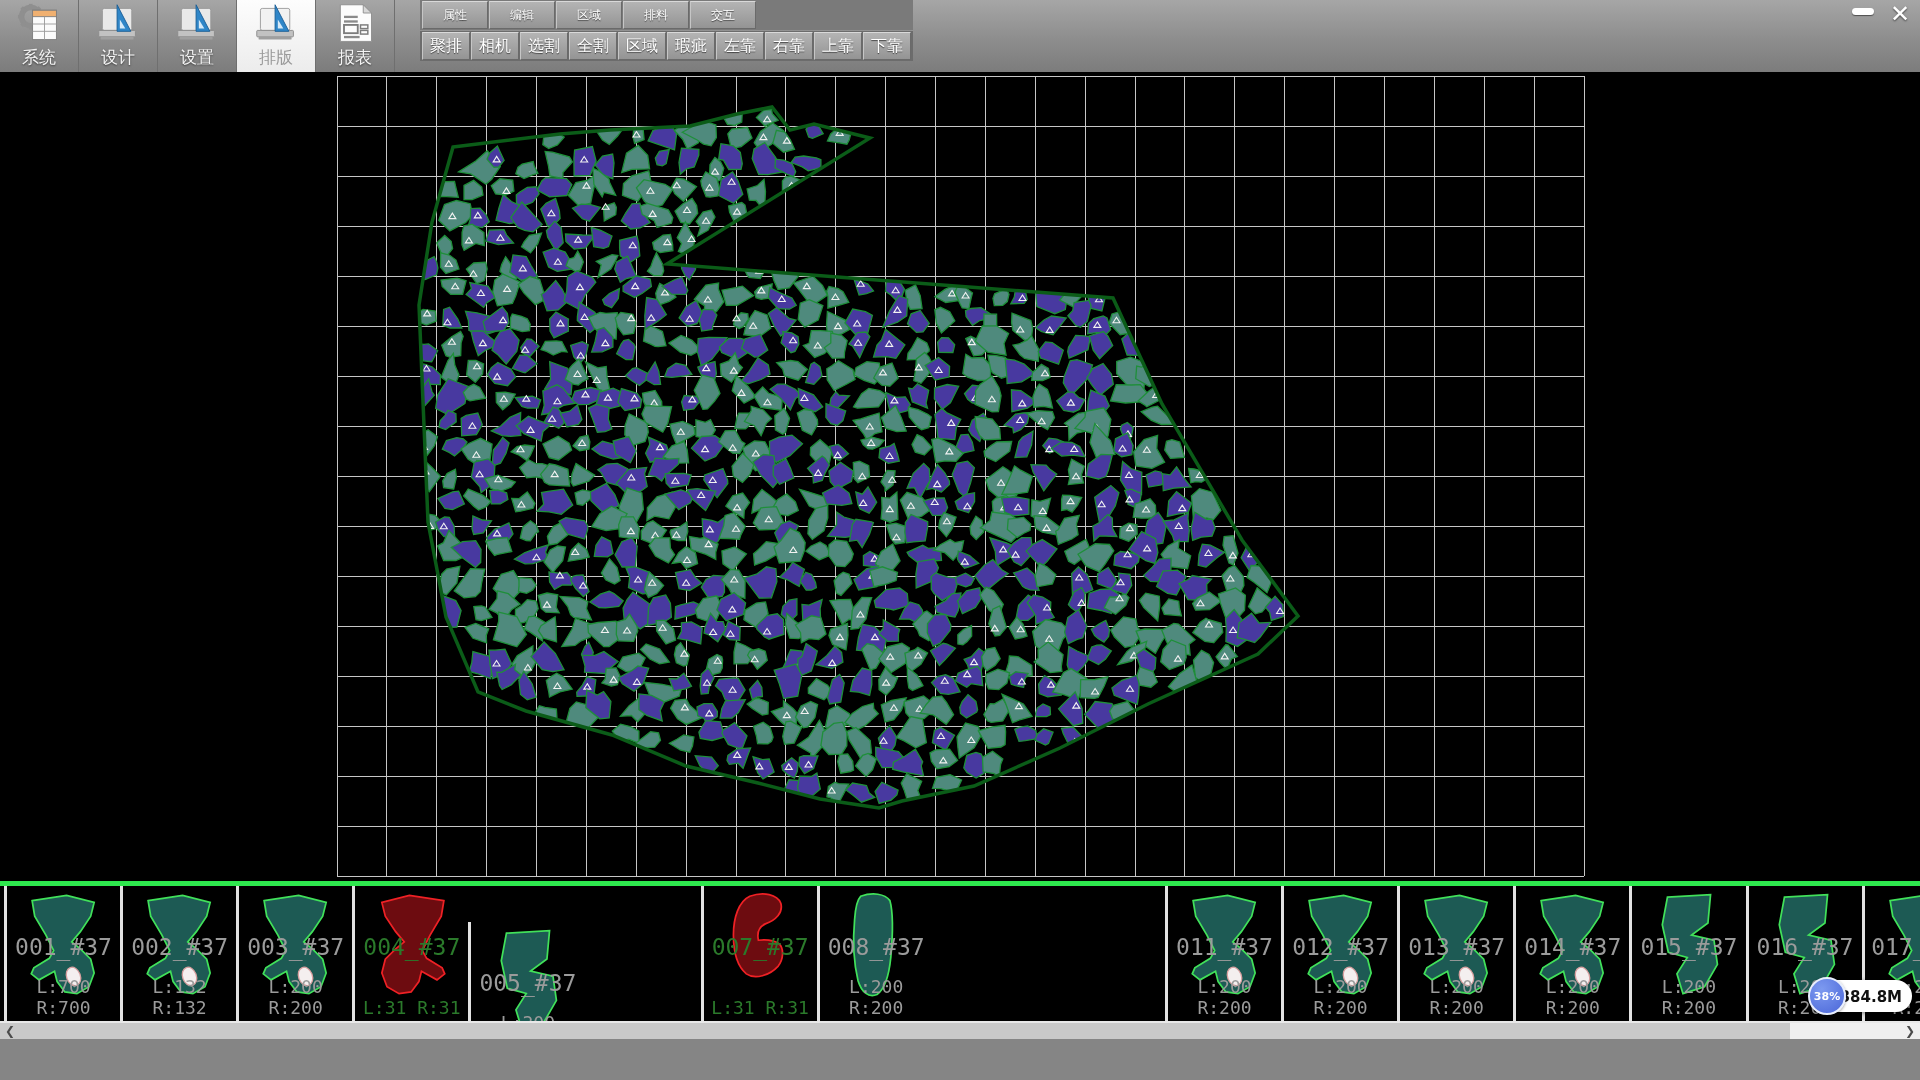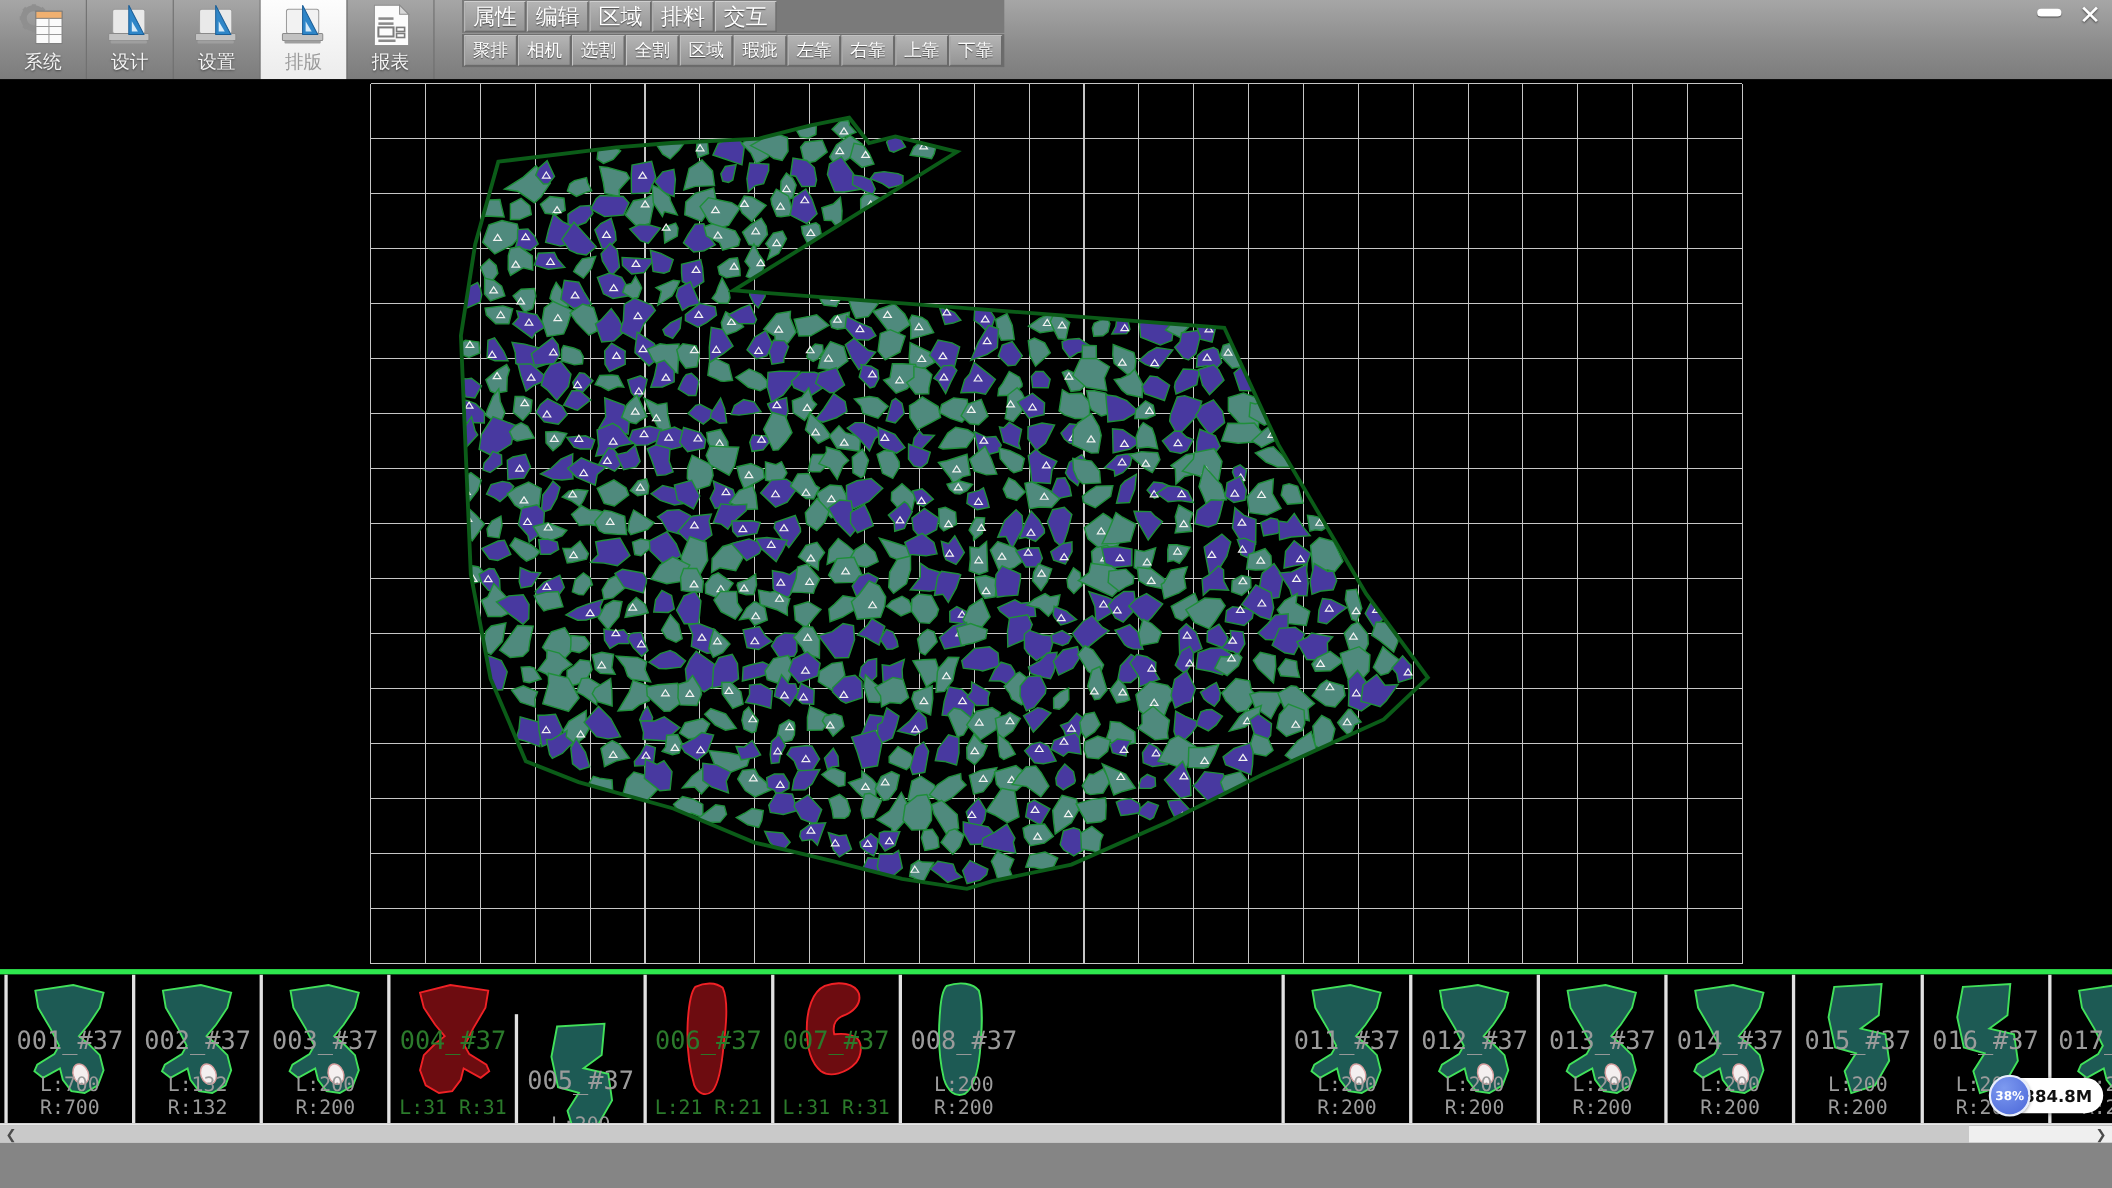--- a/index.html
+++ b/index.html
@@ -17,21 +17,21 @@
   .navlabel{font-size:17px;color:#f4f4f4;text-shadow:0 1px 2px rgba(0,0,0,.55);line-height:22px;}
   .navbtn.active .navlabel{color:#9a9a9a;text-shadow:none;}
 
   .menus{position:absolute;left:420px;top:0;}
   .mrow{display:flex;gap:1px;padding:1px 2px;}
   .mrow1{background:#7a7a7a;}
   .mrow2{background:#6c6c6c;margin-top:1px;}
   .mbtn{height:28px;box-sizing:border-box;display:flex;align-items:center;justify-content:center;
     background:linear-gradient(#b4b4b4,#949494);border:1px solid #6a6a6a;border-top-color:#d9d9d9;
     border-left-color:#c6c6c6;color:#fff;text-shadow:0 1px 1px rgba(0,0,0,.6);cursor:default;}
-  .mrow1 .mbtn{width:56px;font-size:20px;}
+  .mrow1 .mbtn{width:66px;font-size:12px;}
   .mrow2 .mbtn{width:48px;font-size:16px;}
 
   .winctl{position:absolute;right:4px;top:1px;display:flex;align-items:flex-start;gap:6px;}
   .minbtn{width:30px;height:20px;display:flex;align-items:center;justify-content:center;cursor:default;}
   .minbar{width:22px;height:7px;border-radius:4px;background:#fff;box-shadow:0 1px 1px rgba(0,0,0,.5);}
   .closebtn{width:32px;height:26px;color:#fff;font-size:24px;font-weight:bold;line-height:26px;
     text-align:center;text-shadow:0 1px 2px rgba(0,0,0,.6);cursor:default;}
 
   
   .canvas{position:absolute;left:0;top:72px;width:1920px;height:809px;background:#000;}
@@ -1148,27 +1148,20 @@
     <div class="tid lab-green">004_#37</div>
     <div class="tlr lab-green">L:31 R:31</div>
   </div>
       <div class="tcell" style="left: 468.4px; margin-top: 36px;">
     <svg class="tshape" viewBox="0 0 110 130">
           <path d="M30,6 L80,3 L77,36 L58,50 L84,56 L88,84 L73,110 L48,118 L41,95 L53,76 L31,70 L24,38 Z" fill="#1d5a54" stroke="#41e15a" stroke-width="2"></path>
         </svg>
     <div class="tid lab-gray">005_#37</div>
     <div class="tlr lab-gray">L:200 R:200</div>
   </div>
-      <div class="tcell" style="left: 584.5px;">
-    <svg class="tshape" viewBox="0 0 110 130">
-          <path d="M40,6 C50,1 62,1 69,7 C75,20 73,44 70,66 C68,90 65,108 58,116 C51,122 43,119 39,110 C33,90 31,66 32,44 C33,26 35,12 40,6 Z" fill="#6d0c10" stroke="#ef2125" stroke-width="2"></path>
-        </svg>
-    <div class="tid lab-green">006_#37</div>
-    <div class="tlr lab-green">L:21 R:21</div>
-  </div>
       <div class="tcell" style="left: 700.6px;">
     <svg class="tshape" viewBox="0 0 110 130">
           <path d="M42,5 C58,-1 74,3 78,13 C81,24 72,33 60,37 C52,41 50,47 52,56 C60,55 70,56 76,60 C82,66 81,78 75,86 C65,97 48,102 38,95 C27,86 23,68 23,50 C23,30 29,11 42,5 Z" fill="#6d0c10" stroke="#ef2125" stroke-width="2"></path>
         </svg>
     <div class="tid lab-green">007_#37</div>
     <div class="tlr lab-green">L:31 R:31</div>
   </div>
       <div class="tcell" style="left: 816.7px;">
     <svg class="tshape" viewBox="0 0 110 130">
           <path d="M36,5 C50,0 64,2 70,10 C75,28 73,54 71,76 C69,96 65,112 55,119 C45,123 37,116 33,103 C28,82 27,54 29,32 C30,17 32,9 36,5 Z" fill="#1d5a54" stroke="#41e15a" stroke-width="2"></path>

